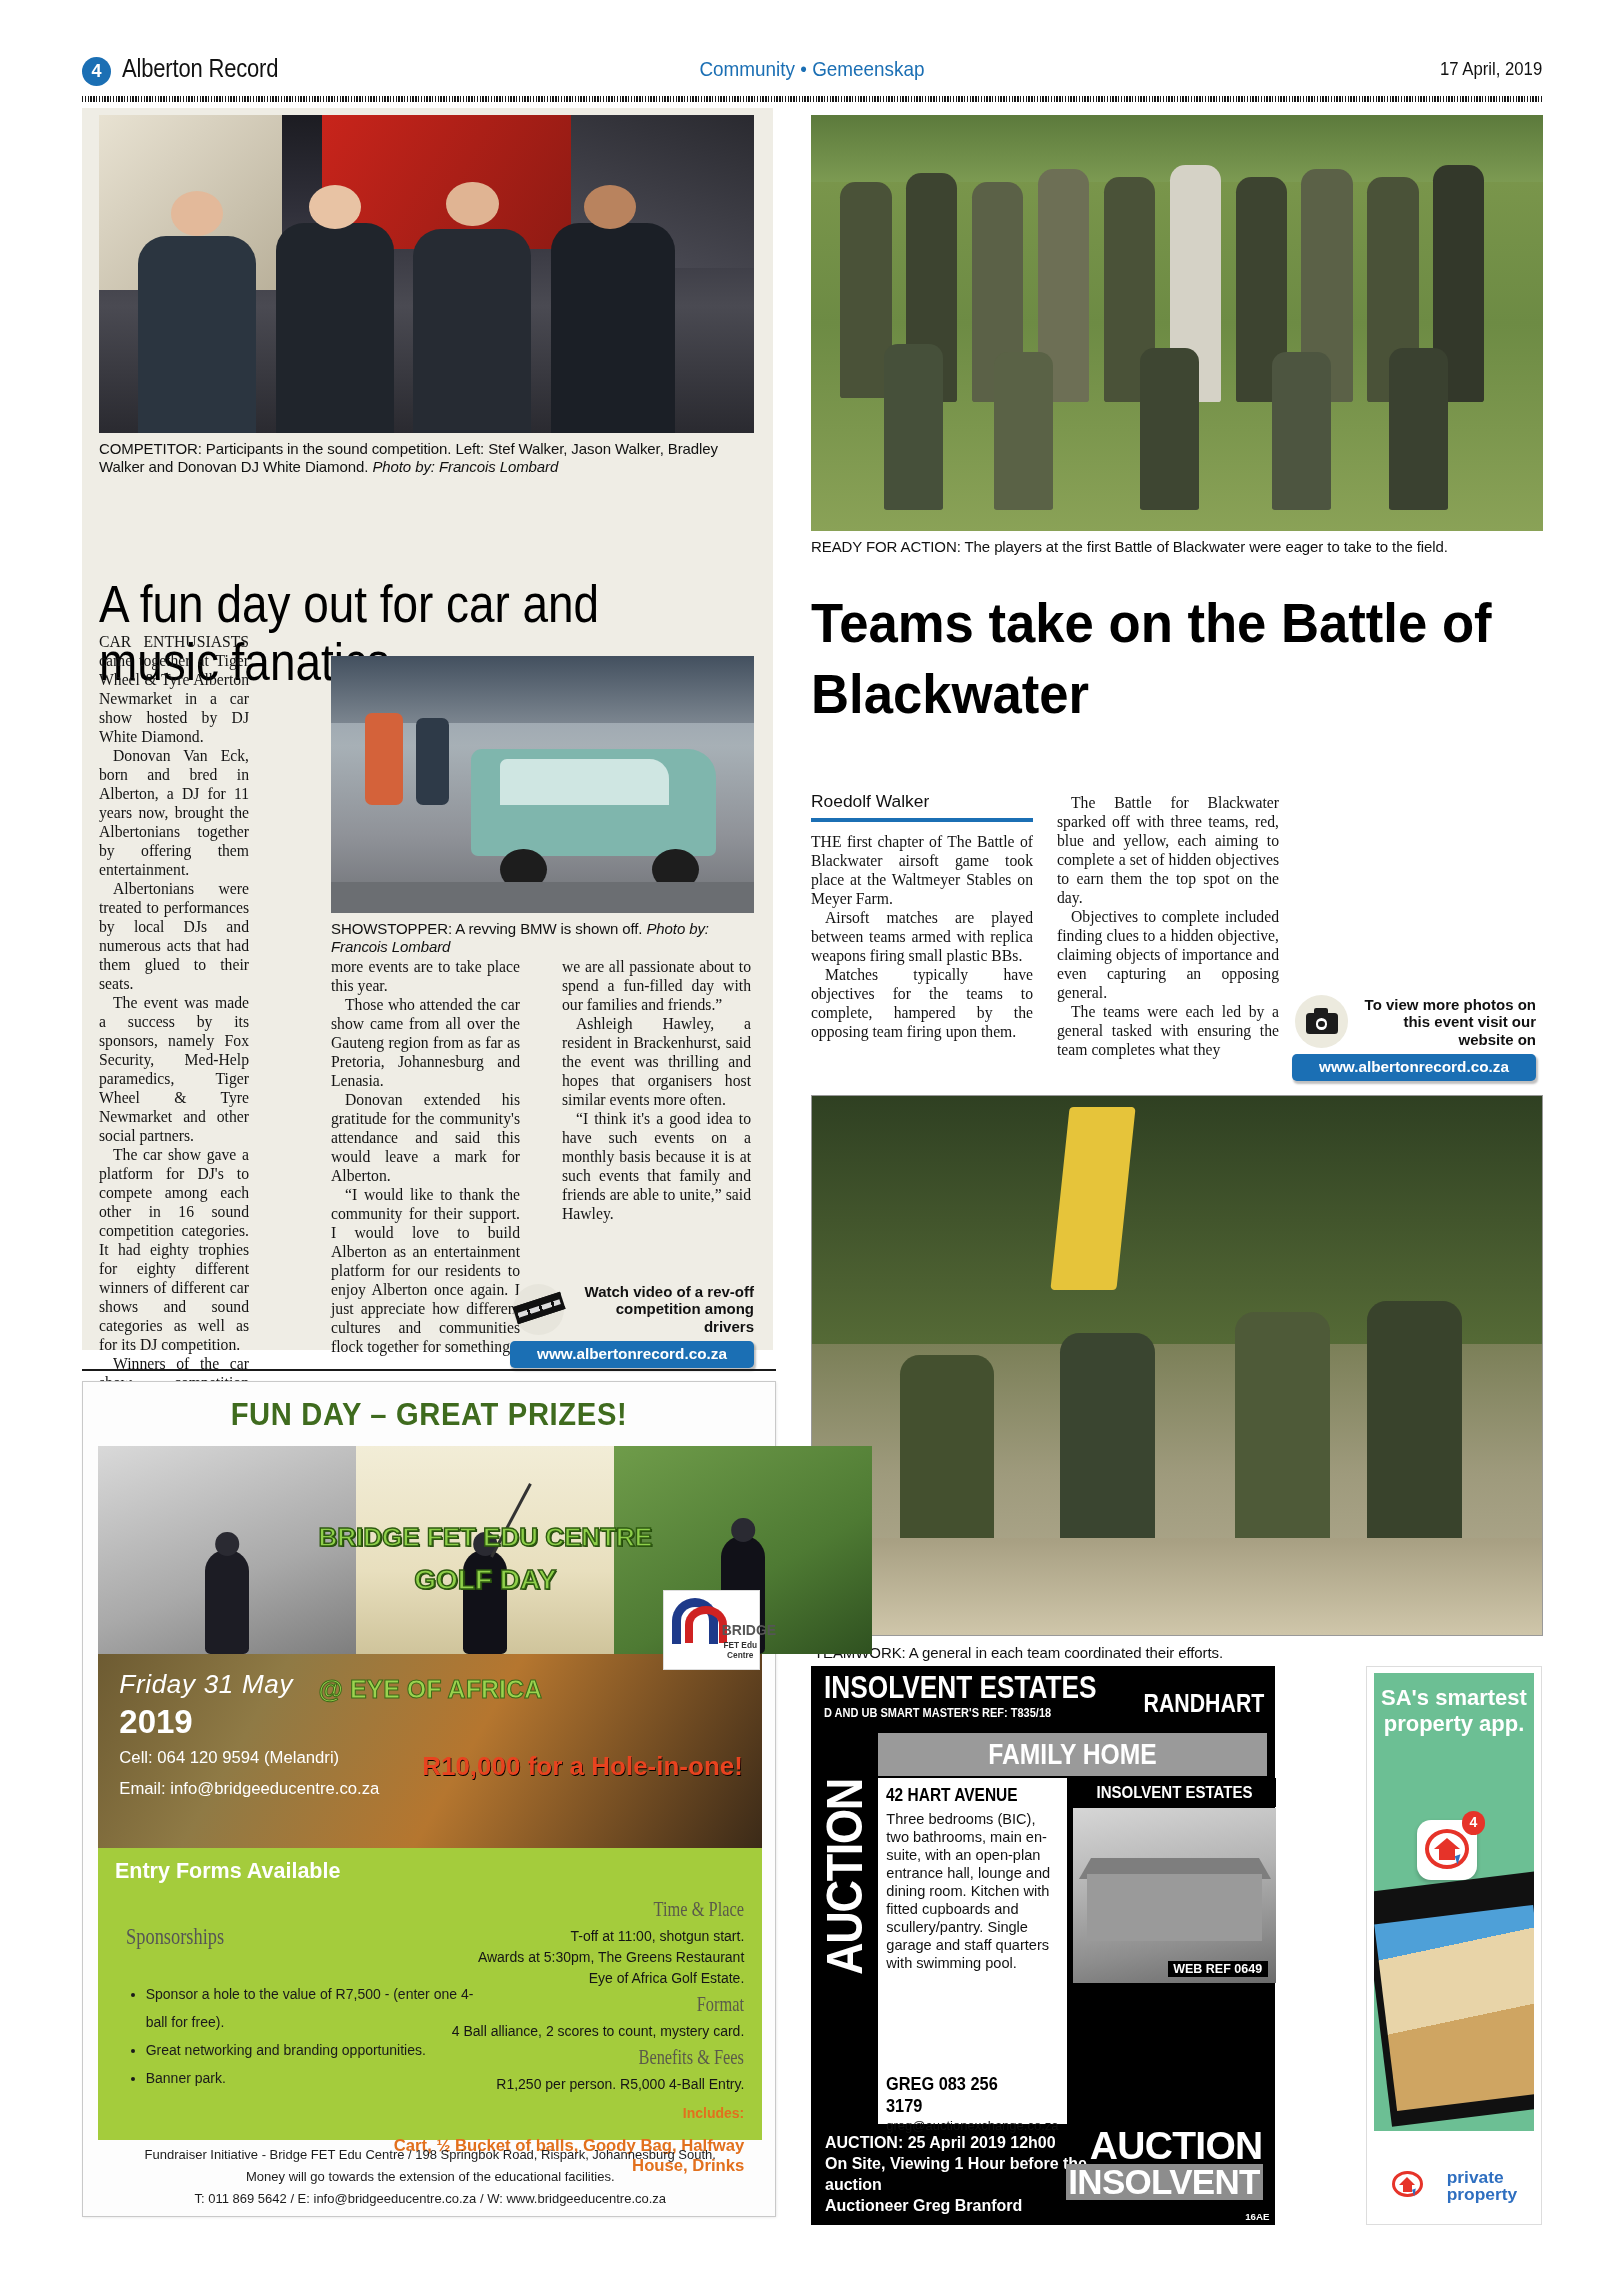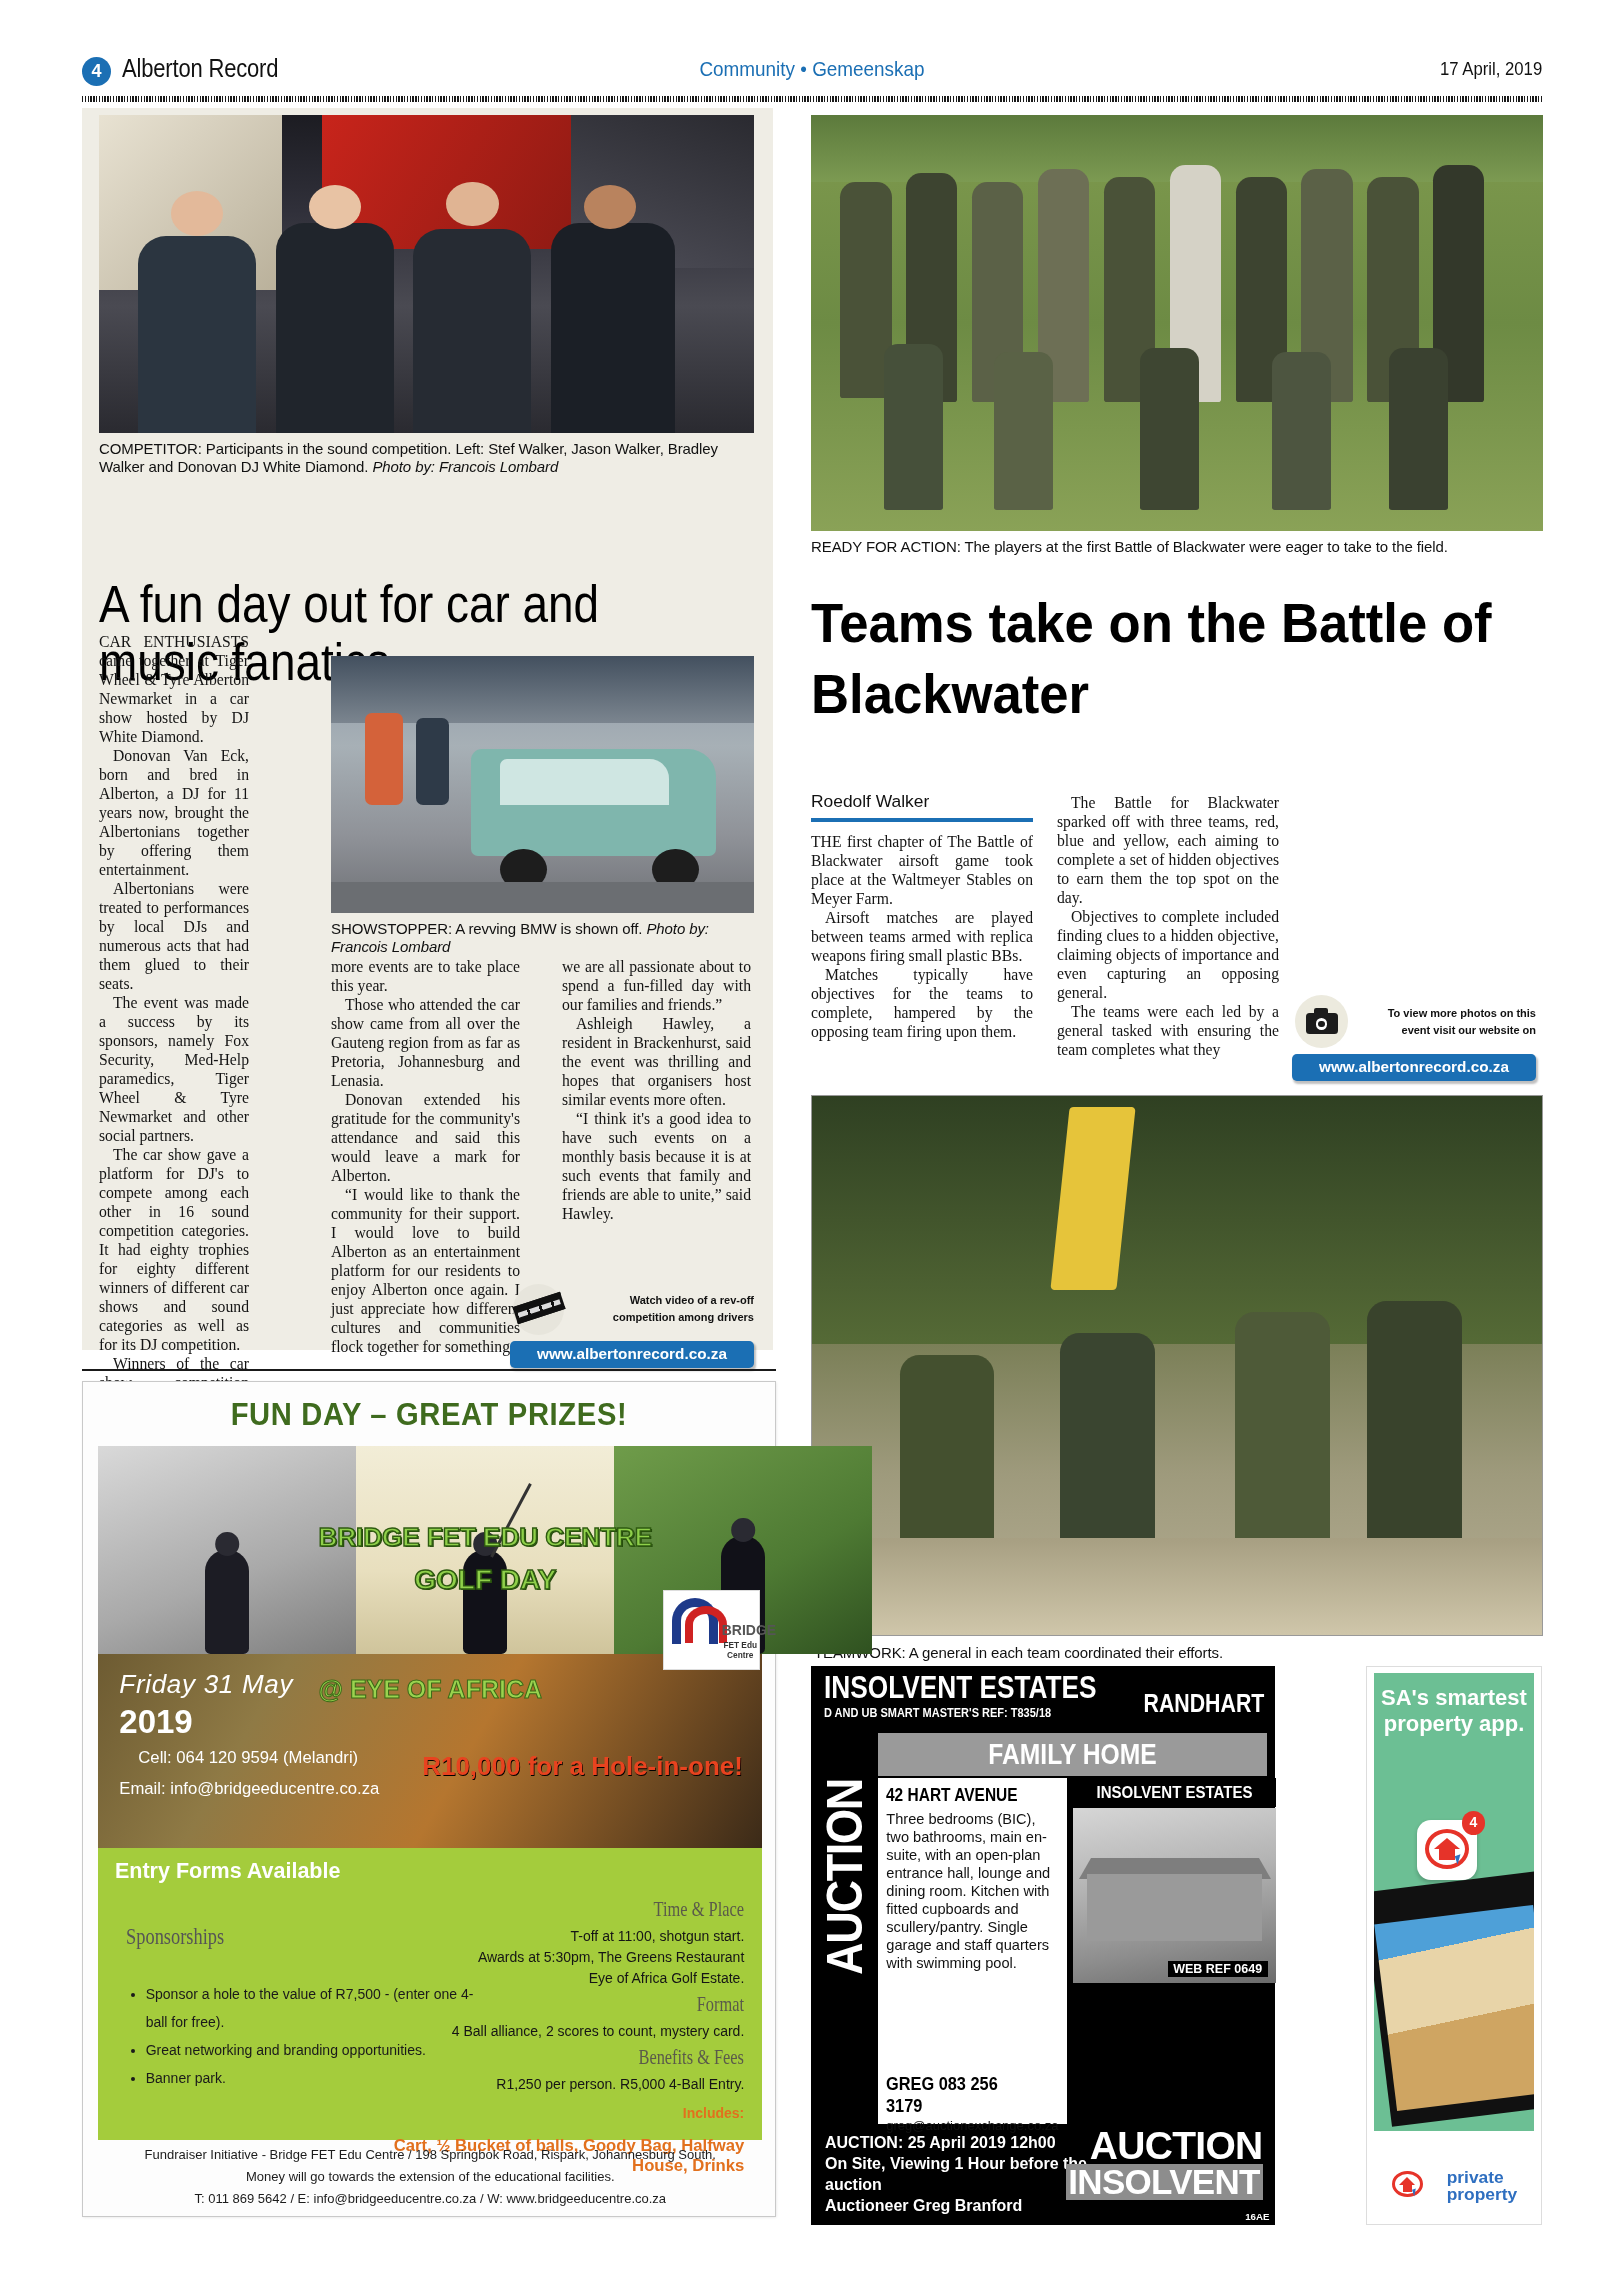--- a/index.html
+++ b/index.html
@@ -60,21 +60,21 @@
   .col-text p { text-indent:14px; margin:0; }
   .col-text p.first { text-indent:0; }
   .col-text p.first::first-line { }
 
   
   .promo {
     position:absolute; width:244px;
   }
   .promo .promo-row { display:flex; align-items:center; gap:4.2px; }
   .promo .promo-text {
-    font-family:"Liberation Sans",sans-serif; font-weight:bold; font-size:11px;
+    font-family:"Liberation Sans",sans-serif; font-weight:bold; font-size:15px;
     line-height:17.4px; color:#111; text-align:right; flex:1;
   }
   .promo .promo-url {
     margin-top:3.5px; background:#1b6fb4; color:#fff; border-radius:4.9px;
     font-family:"Liberation Sans",sans-serif; font-weight:bold; font-size:15.3px;
     text-align:center; padding:4.2px 0 5.6px; box-shadow:1.4px 2.1px 2.1px rgba(0,0,0,.25);
   }
   .film-icon { width:60px; height:56px; flex:0 0 60px; position:relative; }
   .film-circle{ position:absolute; left:2.8px; top:2.8px; width:51px; height:51px; border-radius:50%; background:#e7e5dc; }
   .film-strip{
@@ -126,21 +126,21 @@
     font-family:"Liberation Sans",sans-serif; font-weight:bold;
     color:#8fd04a; -webkit-text-stroke:1.4px #2e5a10; text-shadow:1.4px 1.4px 0 #24490c;
   }
   .golf-mid { position:absolute; left:15.3px; top:272px; width:664px; height:194px;
     background:linear-gradient(120deg,#6d5b32 0%,#8f7a45 25%,#b5762f 55%,#3b2a18 100%);}
   .golf-date { position:absolute; left:21px; top:15.3px; font-family:"Liberation Sans",sans-serif;
                font-size:26px; color:#fff; font-style:italic; letter-spacing:0.7px;}
   .golf-year { position:absolute; left:21px; top:49px; font-family:"Liberation Sans",sans-serif;
                font-weight:bold; font-size:33px; color:#fff;}
   .golf-cell { position:absolute; left:21px; top:94px; font-family:"Liberation Sans",sans-serif;
-               font-size:16.7px; color:#fff;margin-left:19px;}
+               font-size:16.7px; color:#fff;}
   .golf-email{ position:absolute; left:21px; top:125px; font-family:"Liberation Sans",sans-serif;
                font-size:16.7px; color:#fff;}
   .golf-hio { position:absolute; right:19.4px; top:97px; font-family:"Liberation Sans",sans-serif;
               font-weight:bold; font-size:26px; color:#e8431f; text-shadow:0.7px 0.7px 0 #000;}
   .golf-eye { position:absolute; left:0; right:0; top:21px; text-align:center;
               font-family:"Liberation Sans",sans-serif; font-weight:bold; font-size:25px;
               color:#9ad34f; -webkit-text-stroke:1px #3b6a17;}
   .golf-green { position:absolute; left:15.3px; top:466px; width:664px; height:292px; background:#a4cc3c; }
   .gg-entry { position:absolute; left:16.7px; top:11px; font-family:"Liberation Sans",sans-serif;
               font-weight:bold; font-size:21.5px; color:#fff; }

